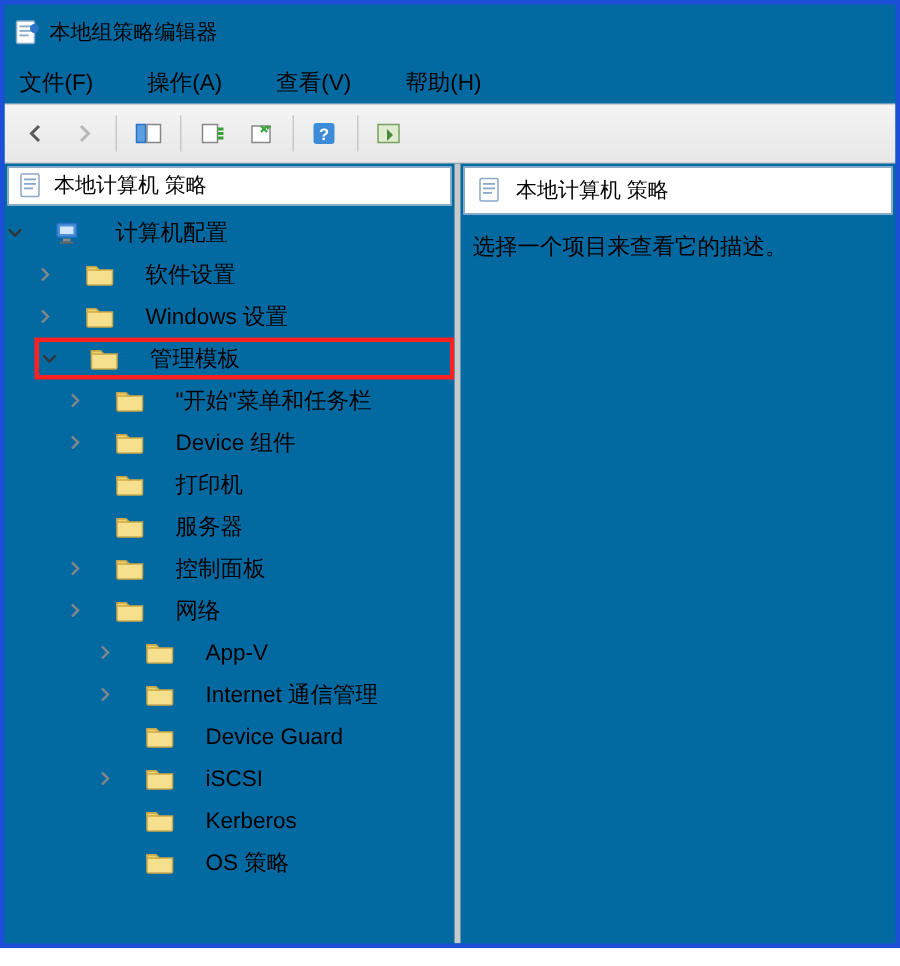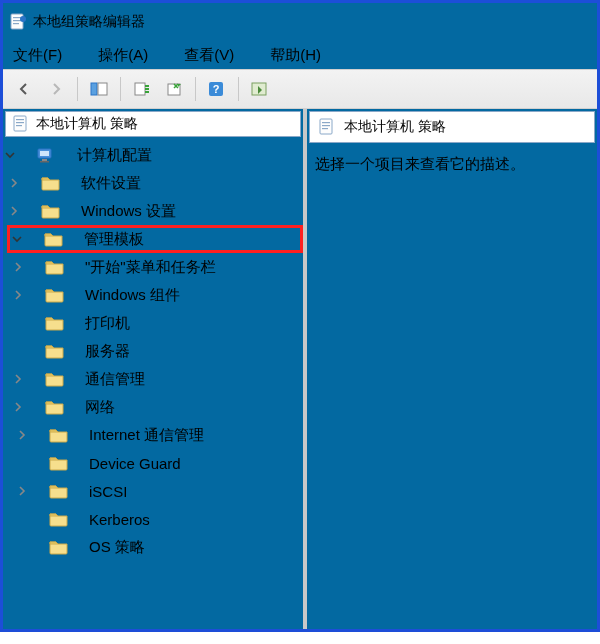--- a/index.html
+++ b/index.html
@@ -21,21 +21,21 @@
 
   
   .body{flex:1;display:flex;overflow:hidden}
   .tree-pane{width:300px;border-right:4px solid #c8c8c8;overflow:hidden;display:flex;flex-direction:column}
   .tree-header{border:1px solid #8aa8c8;margin:2px;padding:3px 6px;display:flex;align-items:center;gap:6px;background:#fff}
   .tree-header svg{flex:0 0 auto}
   .tree-scroll{flex:1;overflow:hidden;padding-top:2px}
 
   
   ul.tree, ul.tree ul{list-style:none;margin:0;padding:0}
-  ul.tree ul{padding-left:4px}
+  ul.tree ul{padding-left:20px}
   li.node{}
   .row{display:flex;align-items:center;height:28px;gap:20px;white-space:nowrap;padding-right:4px}
   .row .twisty{width:14px;height:14px;display:flex;align-items:center;justify-content:center;color:#5a5a5a;flex:0 0 auto}
   .row .twisty svg{display:block}
   .row .ic{width:20px;height:18px;display:flex;align-items:center;justify-content:center;flex:0 0 auto}
   .row .label{font-size:15px}
 
   .highlight{border:3px solid #ff2020;box-sizing:border-box}
 
   
@@ -221,21 +221,21 @@
                           <svg width="10" height="10" viewBox="0 0 10 10">
                             <path d="M3 1 L7 5 L3 9" fill="none" stroke="#888" stroke-width="1.6"></path>
                           </svg>
                         </span>
                         <span class="ic">
                           <svg width="20" height="16" viewBox="0 0 20 16">
                             <path d="M1 3 h6 l2 2 h9 v9 a1 1 0 0 1 -1 1 h-15 a1 1 0 0 1 -1 -1 z" fill="#f6df8d" stroke="#caa94a"></path>
                             <path d="M1 3 h6 l2 2 h-8 z" fill="#f0d26b" stroke="#caa94a"></path>
                           </svg>
                         </span>
-                        <span class="label">Windows 组件</span>
+                        <span class="label">Device 组件</span>
                       </div>
                     </li>
                     <li class="node">
                       <div class="row">
                         <span class="twisty"></span>
                         <span class="ic">
                           <svg width="20" height="16" viewBox="0 0 20 16">
                             <path d="M1 3 h6 l2 2 h9 v9 a1 1 0 0 1 -1 1 h-15 a1 1 0 0 1 -1 -1 z" fill="#f6df8d" stroke="#caa94a"></path>
                             <path d="M1 3 h6 l2 2 h-8 z" fill="#f0d26b" stroke="#caa94a"></path>
                           </svg>
@@ -261,41 +261,57 @@
                           <svg width="10" height="10" viewBox="0 0 10 10">
                             <path d="M3 1 L7 5 L3 9" fill="none" stroke="#888" stroke-width="1.6"></path>
                           </svg>
                         </span>
                         <span class="ic">
                           <svg width="20" height="16" viewBox="0 0 20 16">
                             <path d="M1 3 h6 l2 2 h9 v9 a1 1 0 0 1 -1 1 h-15 a1 1 0 0 1 -1 -1 z" fill="#f6df8d" stroke="#caa94a"></path>
                             <path d="M1 3 h6 l2 2 h-8 z" fill="#f0d26b" stroke="#caa94a"></path>
                           </svg>
                         </span>
-                        <span class="label">通信管理</span>
+                        <span class="label">控制面板</span>
                       </div>
                     </li>
                     <li class="node">
                       <div class="row">
                         <span class="twisty">
                           <svg width="10" height="10" viewBox="0 0 10 10">
                             <path d="M3 1 L7 5 L3 9" fill="none" stroke="#888" stroke-width="1.6"></path>
                           </svg>
                         </span>
                         <span class="ic">
                           <svg width="20" height="16" viewBox="0 0 20 16">
                             <path d="M1 3 h6 l2 2 h9 v9 a1 1 0 0 1 -1 1 h-15 a1 1 0 0 1 -1 -1 z" fill="#f6df8d" stroke="#caa94a"></path>
                             <path d="M1 3 h6 l2 2 h-8 z" fill="#f0d26b" stroke="#caa94a"></path>
                           </svg>
                         </span>
                         <span class="label">网络</span>
                       </div>
                     </li>
                     <li class="node">
                       <ul>
+                        <li class="node">
+                          <div class="row">
+                            <span class="twisty">
+                              <svg width="10" height="10" viewBox="0 0 10 10">
+                                <path d="M3 1 L7 5 L3 9" fill="none" stroke="#888" stroke-width="1.6"></path>
+                              </svg>
+                            </span>
+                            <span class="ic">
+                              <svg width="20" height="16" viewBox="0 0 20 16">
+                                <path d="M1 3 h6 l2 2 h9 v9 a1 1 0 0 1 -1 1 h-15 a1 1 0 0 1 -1 -1 z" fill="#f6df8d" stroke="#caa94a"></path>
+                                <path d="M1 3 h6 l2 2 h-8 z" fill="#f0d26b" stroke="#caa94a"></path>
+                              </svg>
+                            </span>
+                            <span class="label">App-V</span>
+                          </div>
+                        </li>
                         <li class="node">
                           <div class="row">
                             <span class="twisty">
                               <svg width="10" height="10" viewBox="0 0 10 10">
                                 <path d="M3 1 L7 5 L3 9" fill="none" stroke="#888" stroke-width="1.6"></path>
                               </svg>
                             </span>
                             <span class="ic">
                               <svg width="20" height="16" viewBox="0 0 20 16">
                                 <path d="M1 3 h6 l2 2 h9 v9 a1 1 0 0 1 -1 1 h-15 a1 1 0 0 1 -1 -1 z" fill="#f6df8d" stroke="#caa94a"></path>

